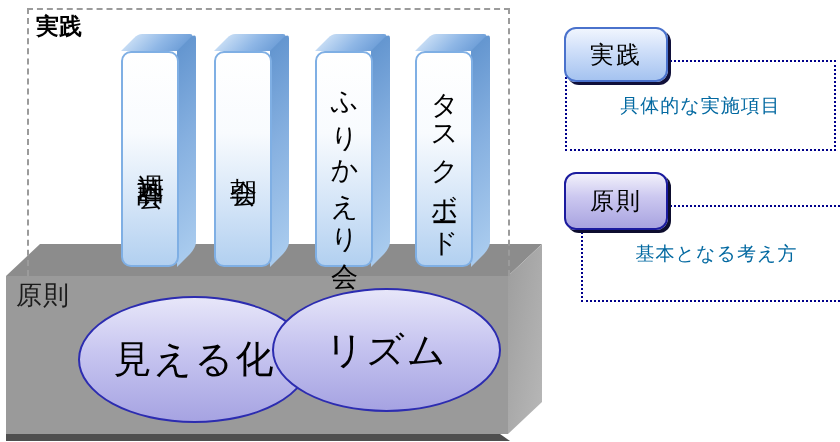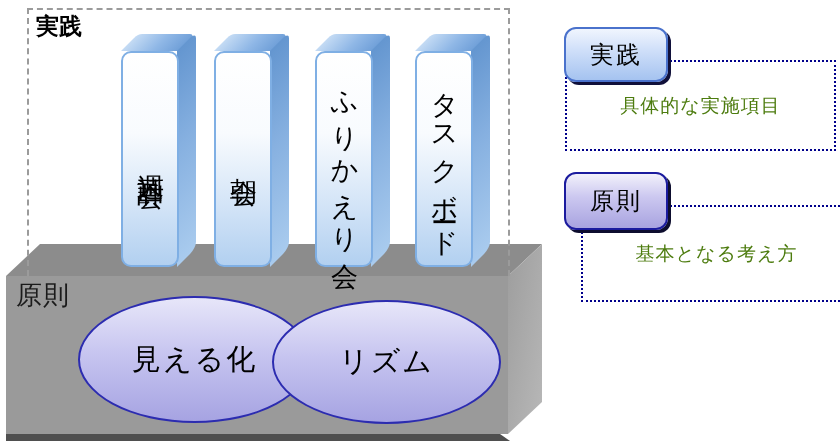--- a/index.html
+++ b/index.html
@@ -51,30 +51,30 @@
     font-size:27px;letter-spacing:3px;color:#000;line-height:1;
   }
 
   
   .ellipse{
     position:absolute;border:2px solid #2c2cb0;border-radius:50%;
     background:linear-gradient(180deg,#e7e6f9 0%,#c7c5f0 45%,#a6a3e2 100%);
     display:flex;align-items:center;justify-content:center;box-sizing:border-box;
   }
   .ellipse.e1{left:78px;top:296px;width:233px;height:127px;z-index:3;}
-  .ellipse.e2{left:272px;top:300px;width:229px;height:124px;z-index:4;}
-  .ellipse span{font-size:29px;color:#000;letter-spacing:2px;}
+  .ellipse.e2{left:272px;top:288px;width:229px;height:124px;z-index:4;}
+  .ellipse span{font-size:38px;color:#000;letter-spacing:2px;}
 
   
   .legend-item{position:absolute;z-index:2;}
   .legend-box{
     position:absolute;background:#ffffff;border:2px dotted #00008b;box-sizing:border-box;
     display:flex;align-items:center;justify-content:center;
   }
-  .legend-box span{font-size:19px;color:#4d7c0f;letter-spacing:1px;}
+  .legend-box span{font-size:19px;color:#0369a1;letter-spacing:1px;}
   .legend-badge{
     position:absolute;box-sizing:border-box;border-radius:12px;
     display:flex;align-items:center;justify-content:center;
   }
   .legend-badge span{font-size:24px;color:#000;letter-spacing:2px;}
   .legend-item.practice{left:564px;top:27px;width:276px;height:126px;}
   .legend-item.practice .legend-box{left:1px;top:33px;width:271px;height:91px;}
   .legend-item.practice .legend-badge{
     left:0;top:0;width:104px;height:55px;
     background:linear-gradient(180deg,#f0f5fe 0%,#cfdff9 42%,#a5c3f0 100%);

